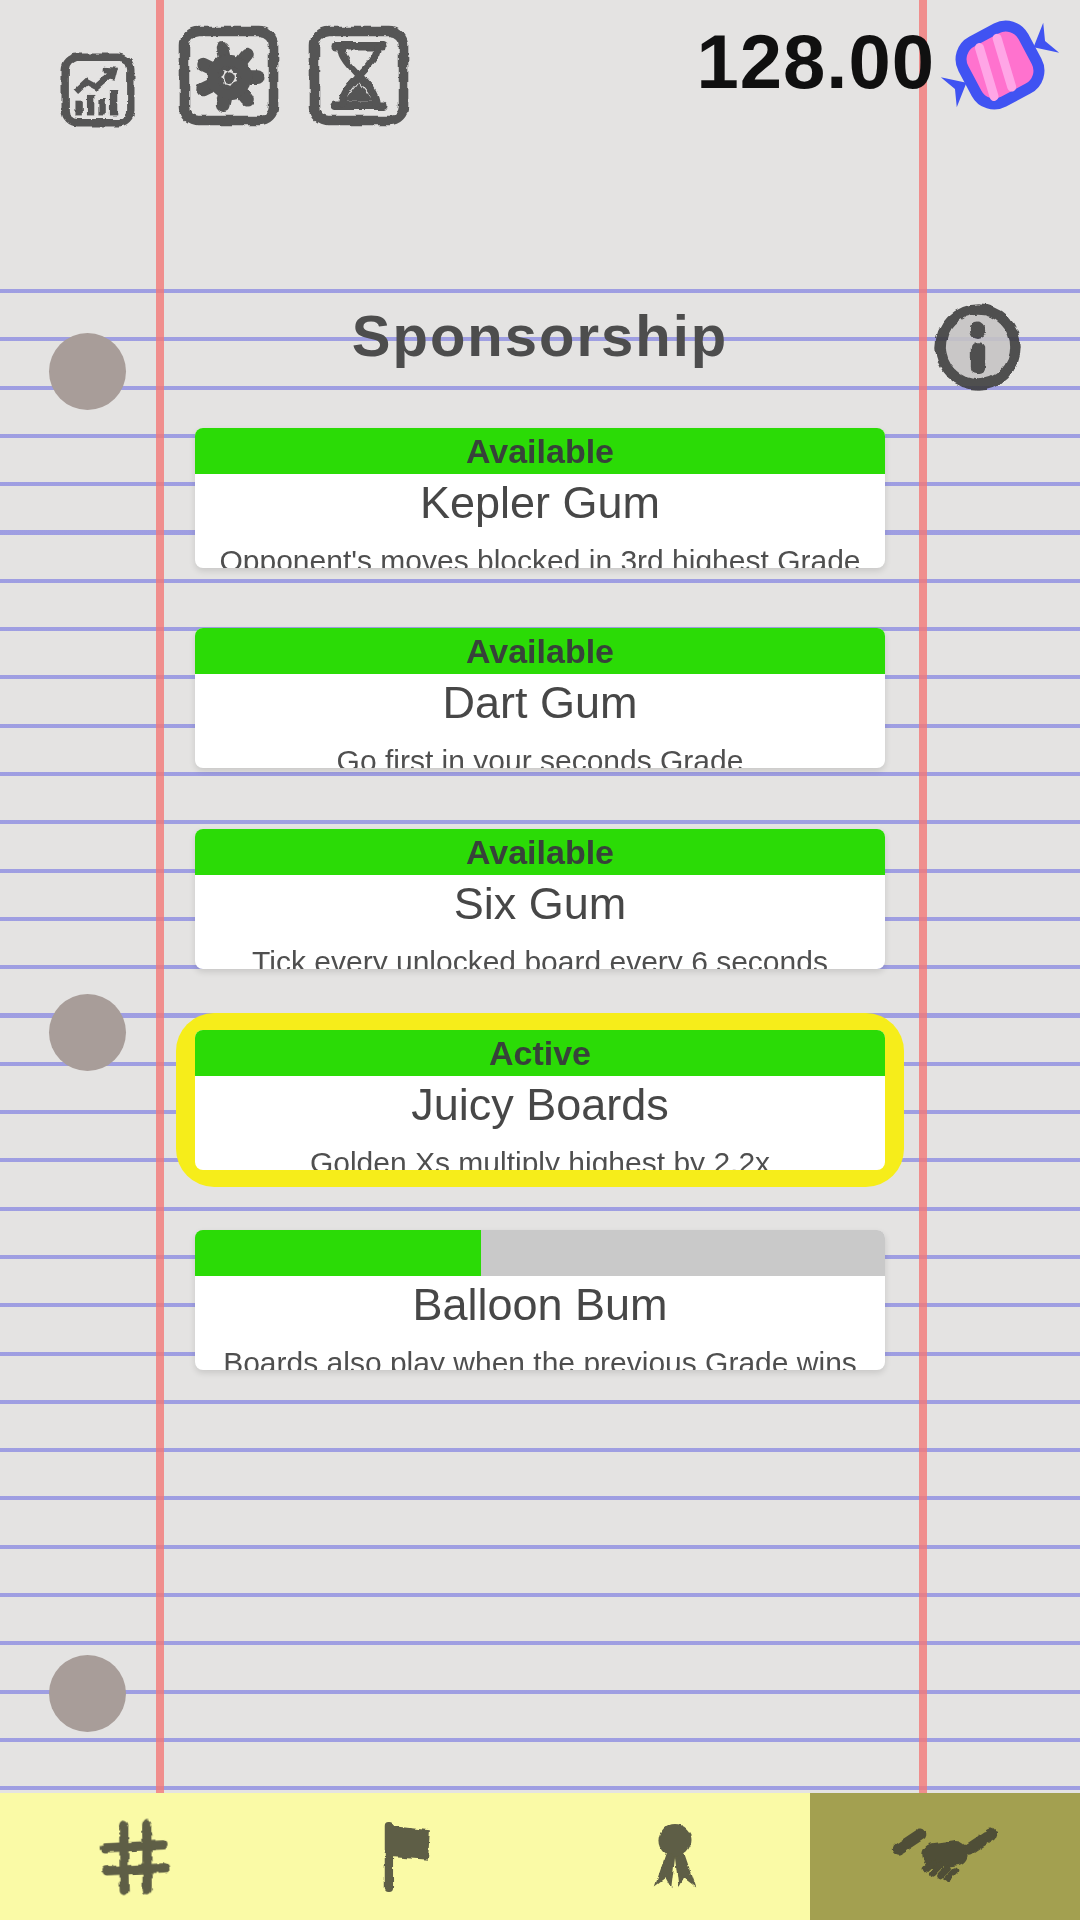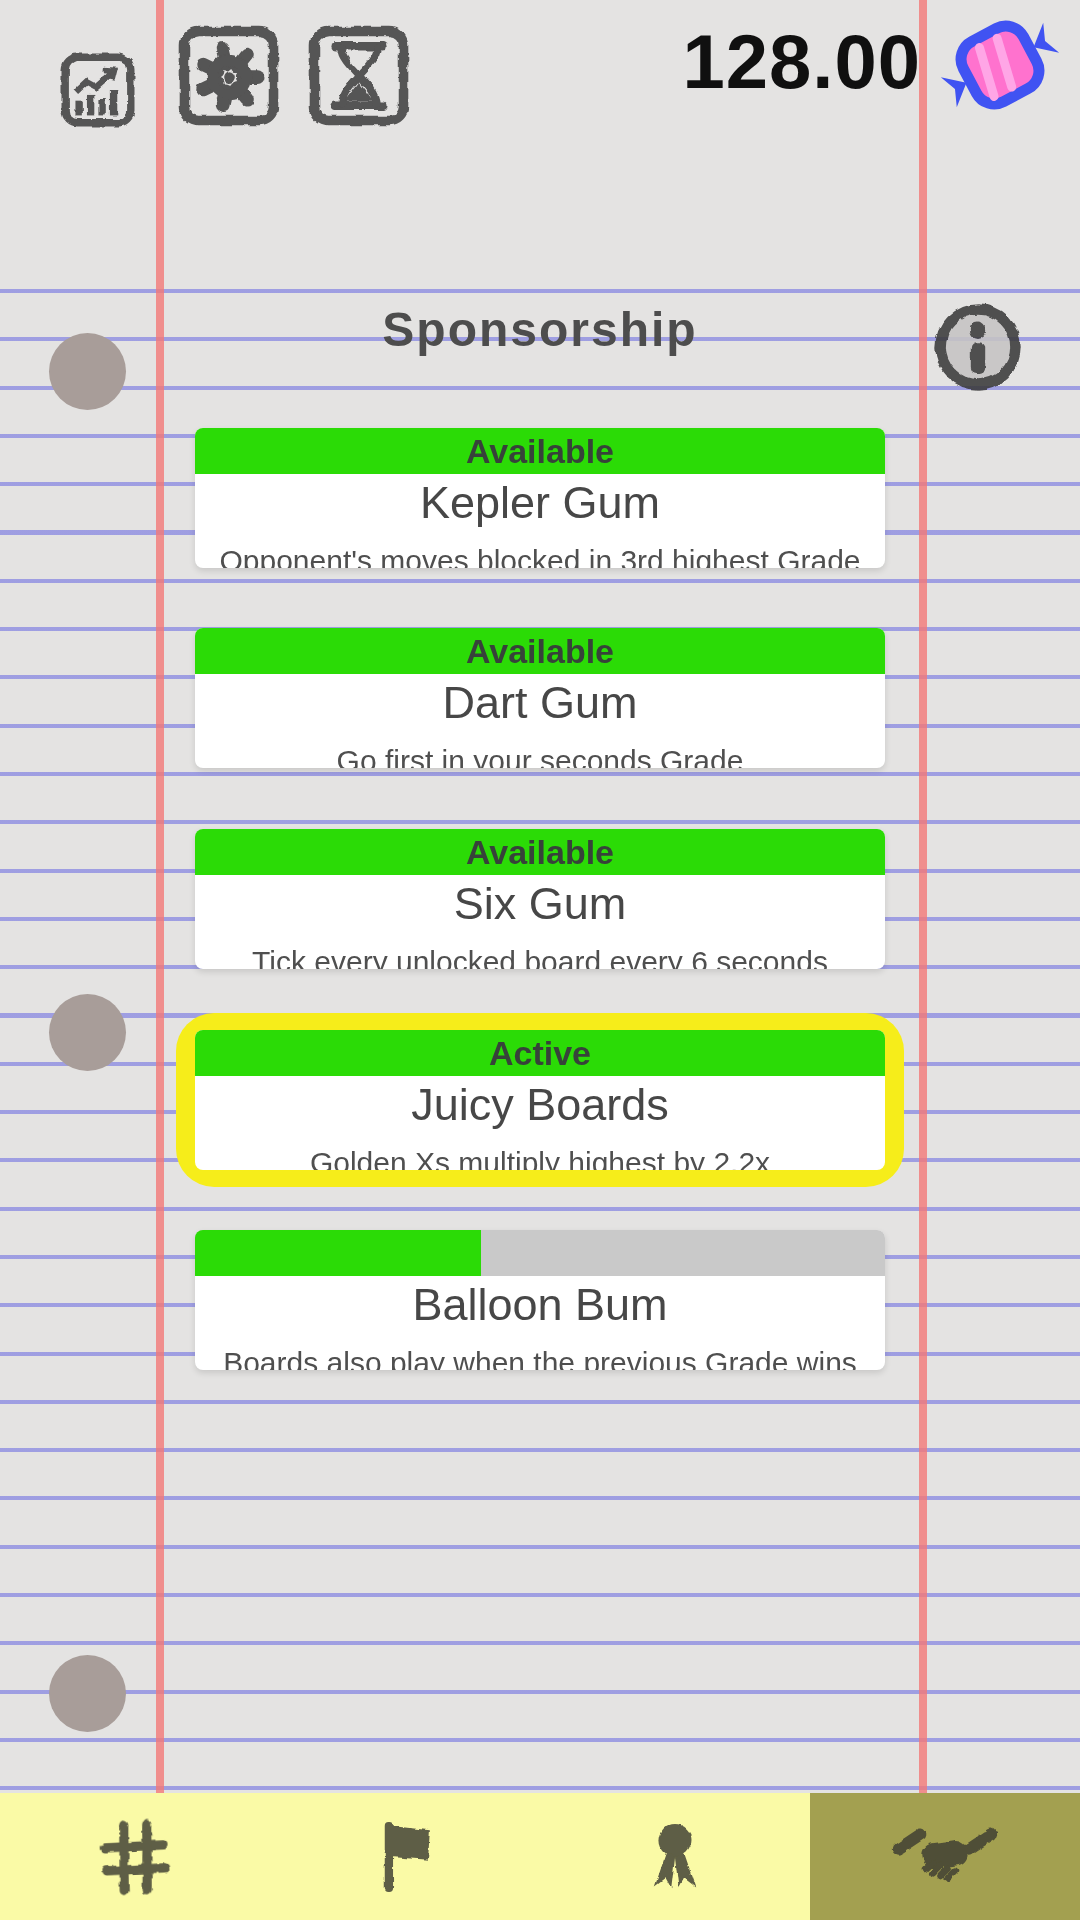--- a/index.html
+++ b/index.html
@@ -19,27 +19,27 @@
   .margin-line.left{left:156px;}
   .margin-line.right{left:919px;}
   .hole{position:absolute;left:49px;width:77px;height:77px;border-radius:50%;background:var(--hole,#A89D99);}
   .hole.h1{top:333px;} .hole.h2{top:994px;} .hole.h3{top:1655px;}
 
   
   .top-icon{position:absolute;cursor:pointer;}
   .top-icon.stats{left:57px;top:49px;width:82px;height:82px;}
   .top-icon.gear{left:176px;top:22px;width:106px;height:108px;}
   .top-icon.hourglass{left:306px;top:22px;width:106px;height:108px;}
-  .currency{position:absolute;right:159px;top:18px;font-size:76px;font-weight:bold;
+  .currency{position:absolute;right:145px;top:18px;font-size:76px;font-weight:bold;
     color:#101010;letter-spacing:1px;}
   .candy{position:absolute;left:938px;top:14px;width:124px;height:102px;}
 
   
   .page-title{position:absolute;left:0;top:302px;width:1080px;text-align:center;
-    font-size:48px;font-weight:bold;color:#4D4D4D;letter-spacing:2px;}
+    font-size:58px;font-weight:bold;color:#4D4D4D;letter-spacing:2px;}
   .info-btn{position:absolute;left:930px;top:299px;width:96px;height:96px;cursor:pointer;}
 
   
   .card{position:absolute;left:195px;width:690px;height:140px;background:var(--card-bg,#fff);
     border-radius:8px;box-shadow:0 3px 6px rgba(0,0,0,.12);overflow:hidden;cursor:pointer;}
   .card .hdr{position:relative;height:46px;display:flex;align-items:center;justify-content:center;}
   .card .hdr.solid{background:var(--green,#2BDB06);}
   .card .hdr.track{background:var(--progress-track,#C9C9C9);}
   .card .hdr .fill{position:absolute;left:0;top:0;bottom:0;background:var(--green,#2BDB06);}
   .card .status{position:relative;font-size:34px;font-weight:bold;color:#37423A;z-index:2;}

